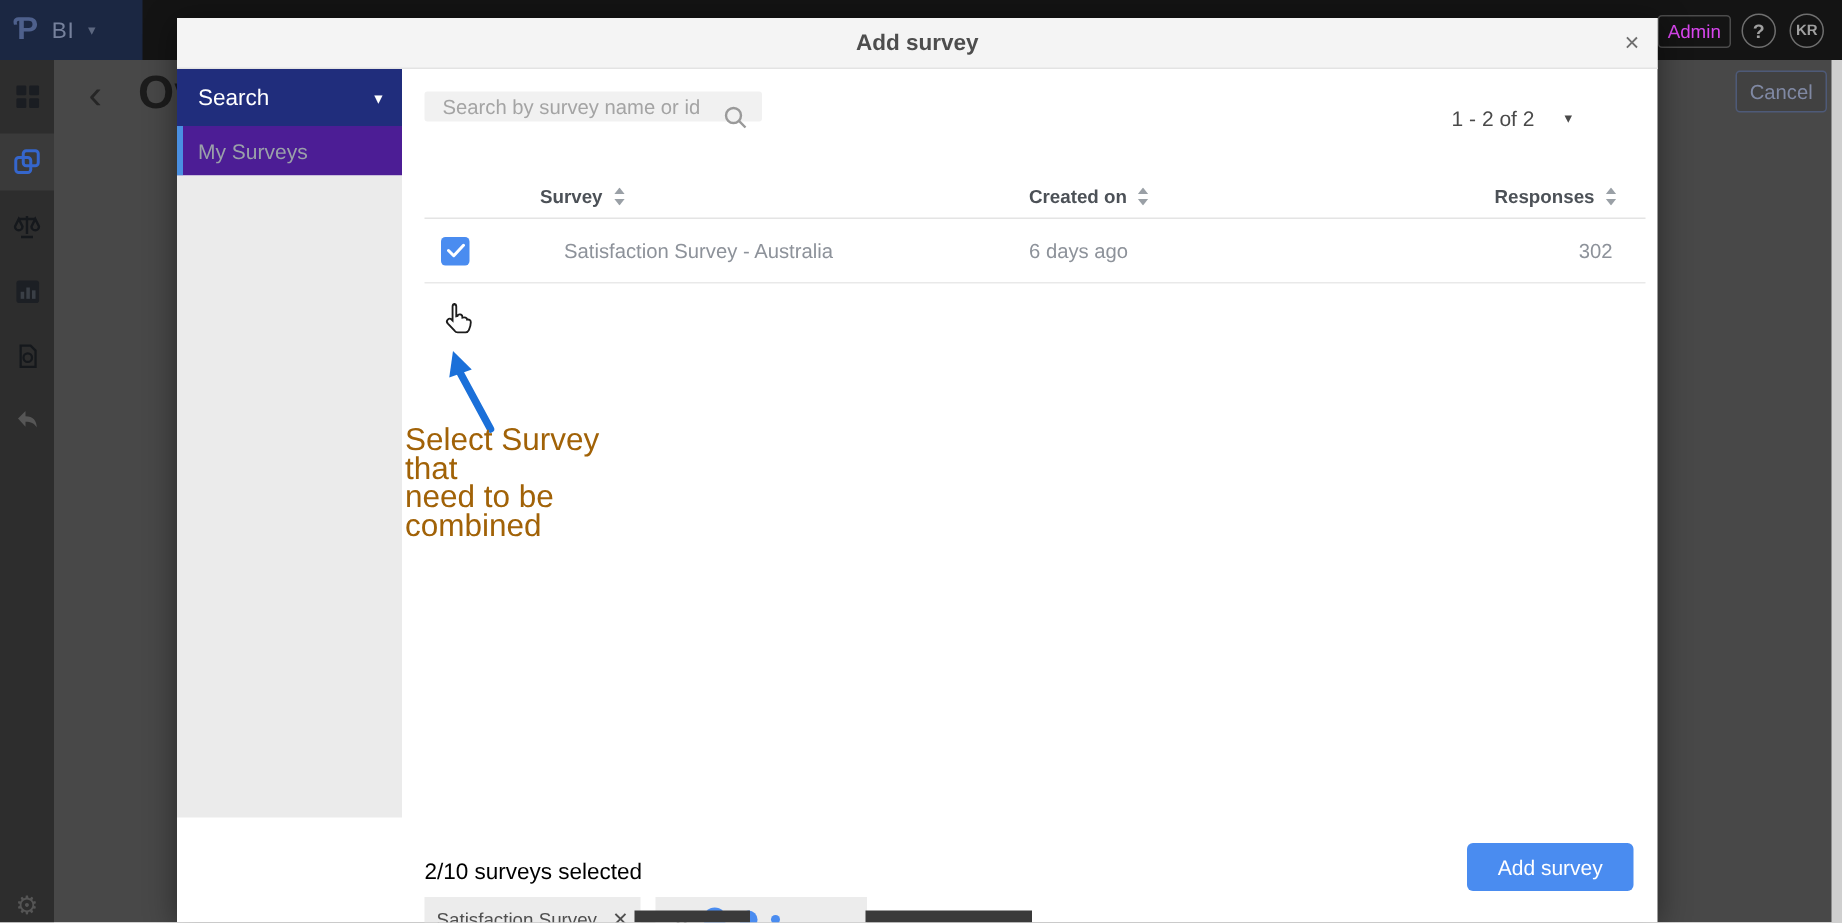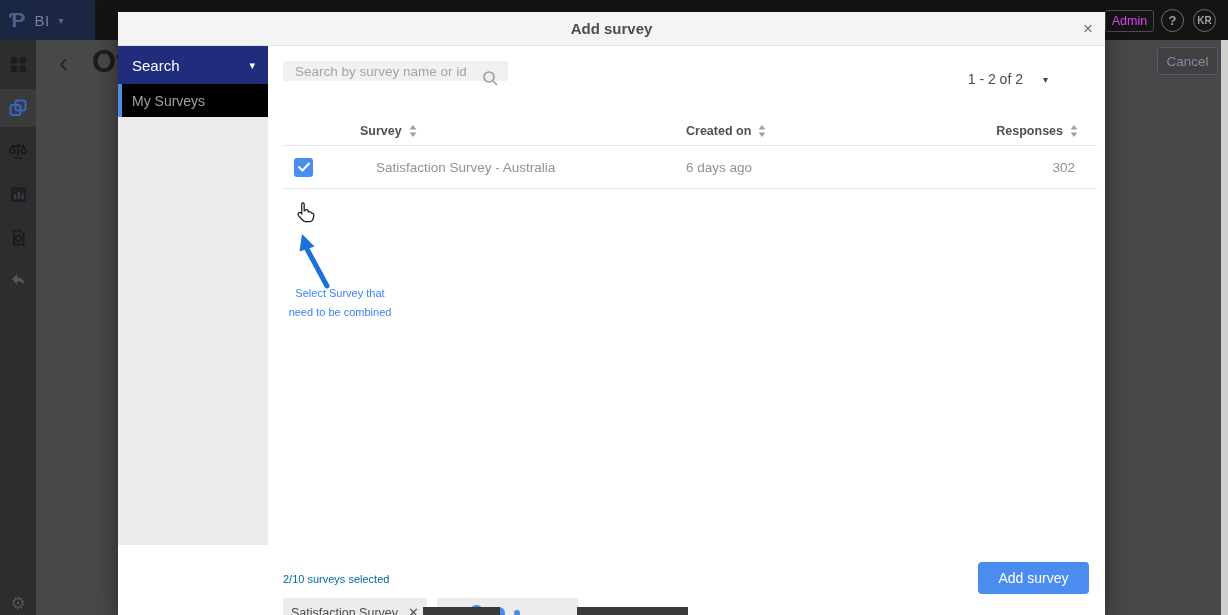--- a/index.html
+++ b/index.html
@@ -33,21 +33,21 @@
   
   .modal { position:absolute; left:118px; top:12px; width:987px; height:603px; background:#fff; z-index:10; box-shadow:0 3px 20px rgba(0,0,0,.45); }
   .m-header { position:absolute; left:0; top:0; width:987px; height:34px; background:#f4f4f4; border-bottom:1px solid #e3e3e3; }
   .m-title { position:absolute; left:0; top:0; width:987px; height:34px; line-height:34px; text-align:center; font-size:15px; font-weight:700; color:#4d4d4d; }
   .m-close { position:absolute; right:12px; top:7px; font-size:17px; color:#6e6e6e; cursor:pointer; }
 
   
   .panel-header { position:absolute; left:0; top:34px; width:150px; height:38px; background:#202d7c; display:flex; align-items:center; }
   .panel-header .lbl { color:#fff; font-size:15px; padding-left:14px; }
   .panel-header .caret { position:absolute; right:13px; color:#fff; font-size:11px; }
-  .panel-item { position:absolute; left:0; top:72px; width:150px; height:33px; background:#000000; border-left:4px solid #4a90e2; display:flex; align-items:center; }
+  .panel-item { position:absolute; left:0; top:72px; width:150px; height:33px; background:#4c1d95; border-left:4px solid #4a90e2; display:flex; align-items:center; }
   .panel-item .lbl { color:#9aa1a9; font-size:14px; padding-left:10px; }
   .panel-rest { position:absolute; left:0; top:105px; width:150px; height:428px; background:#ebebeb; }
 
   
   .search-box { position:absolute; left:165px; top:49px; width:225px; height:20px; background:#f1f1f1; border:none; border-radius:2px; }
   .search-box input { width:100%; height:100%; background:transparent; border:none; outline:none; padding:0 34px 0 12px; font-size:13.5px; color:#555; font-family:"Liberation Sans", sans-serif; }
   .search-box input::placeholder { color:#a4a4a4; }
   .search-ic { position:absolute; right:9px; top:9px; }
   .pagination { position:absolute; top:59px; right:57px; display:flex; align-items:center; gap:20px; }
   .pagination .txt { font-size:14px; color:#4a4a4a; }
@@ -58,25 +58,25 @@
   .th-survey { left:242px; } .th-created { left:568px; } .th-resp { right:27px; }
   .thead-line { position:absolute; left:165px; top:133px; width:814px; border-bottom:1px solid #e4e4e4; }
   .trow { position:absolute; left:165px; width:814px; border-bottom:1px solid #e9e9e9; cursor:pointer; }
   .trow1 { top:134px; height:43px; } .trow2 { top:177px; height:38px; }
   .cbx { position:absolute; left:11px; top:50%; margin-top:-9.5px; width:19px; height:19px; background:#4a8cf0; border-radius:3px; display:flex; align-items:center; justify-content:center; }
   .cell { position:absolute; top:0; height:100%; display:flex; align-items:center; font-size:13.5px; color:#8d929a; }
   .cell-survey { left:77px;margin-left:16px; } .cell-created { left:403px; } .cell-resp { right:22px; }
 
   
   .annot-arrow { position:absolute; left:172px; top:218px; }
-  .annot-text { position:absolute; left:152px; top:272px; width:140px; text-align:center; font-size:11px; line-height:19px; color:#3b82f6; }
+  .annot-text { position:absolute; left:152px; top:272px; width:140px; font-size:21px; line-height:19px; color:#a16207; }
   .cursor-hand { position:absolute; left:177px; top:189px; z-index:12; }
 
   
-  .sel-summary { position:absolute; left:165px; top:561px; font-size:11px; color:#0369a1; }
+  .sel-summary { position:absolute; left:165px; top:561px; font-size:15px; color:#000000; }
   .chip { position:absolute; top:586px; height:29px; background:#ececec; display:flex; align-items:center; font-size:12.5px; color:#4f4f4f; }
   .chip1 { left:165px; width:144px; padding:0 8px; }
   .chip1 .txt { flex:1; white-space:nowrap; overflow:hidden; }
   .chip-x { color:#4f4f4f; font-size:13px; margin-left:6px; cursor:pointer; }
   .chip2 { left:319px; width:141px; padding:0 12px; gap:9px; }
   .chip2 .chip-x { margin:0; }
   .dot { background:#4a8cf0; border-radius:50%; display:inline-block; }
   .dot-lg { width:15px; height:15px; } .dot-md { width:12px; height:12px; } .dot-sm { width:6px; height:6px; }
   .artifact { position:absolute; top:595px; height:8px; background:#3a3a3a; }
   .artifact-a { left:305px; width:77px; } .artifact-b { left:459px; width:111px; }

